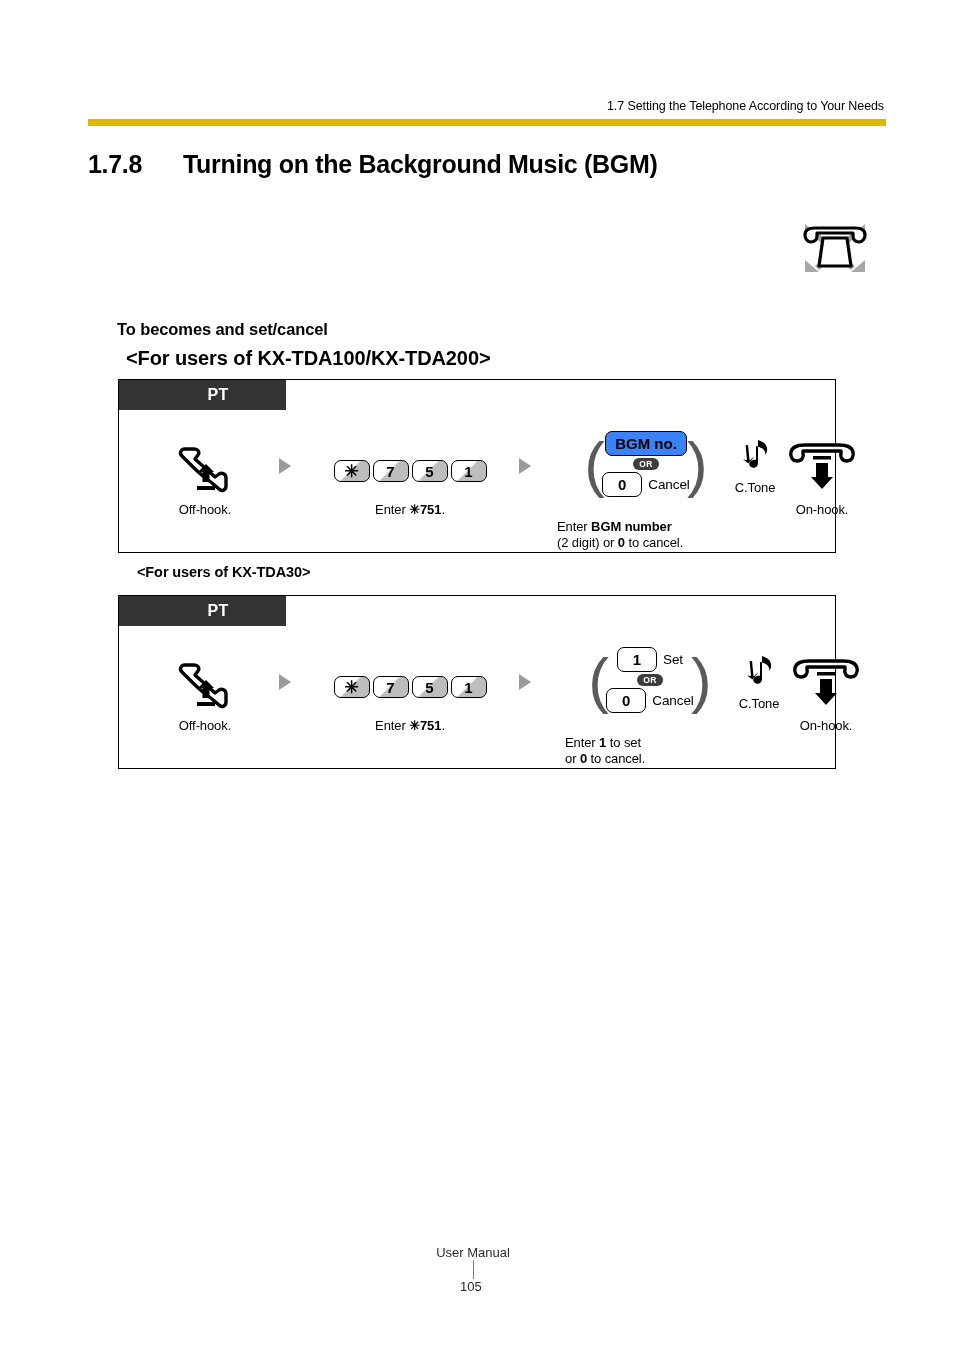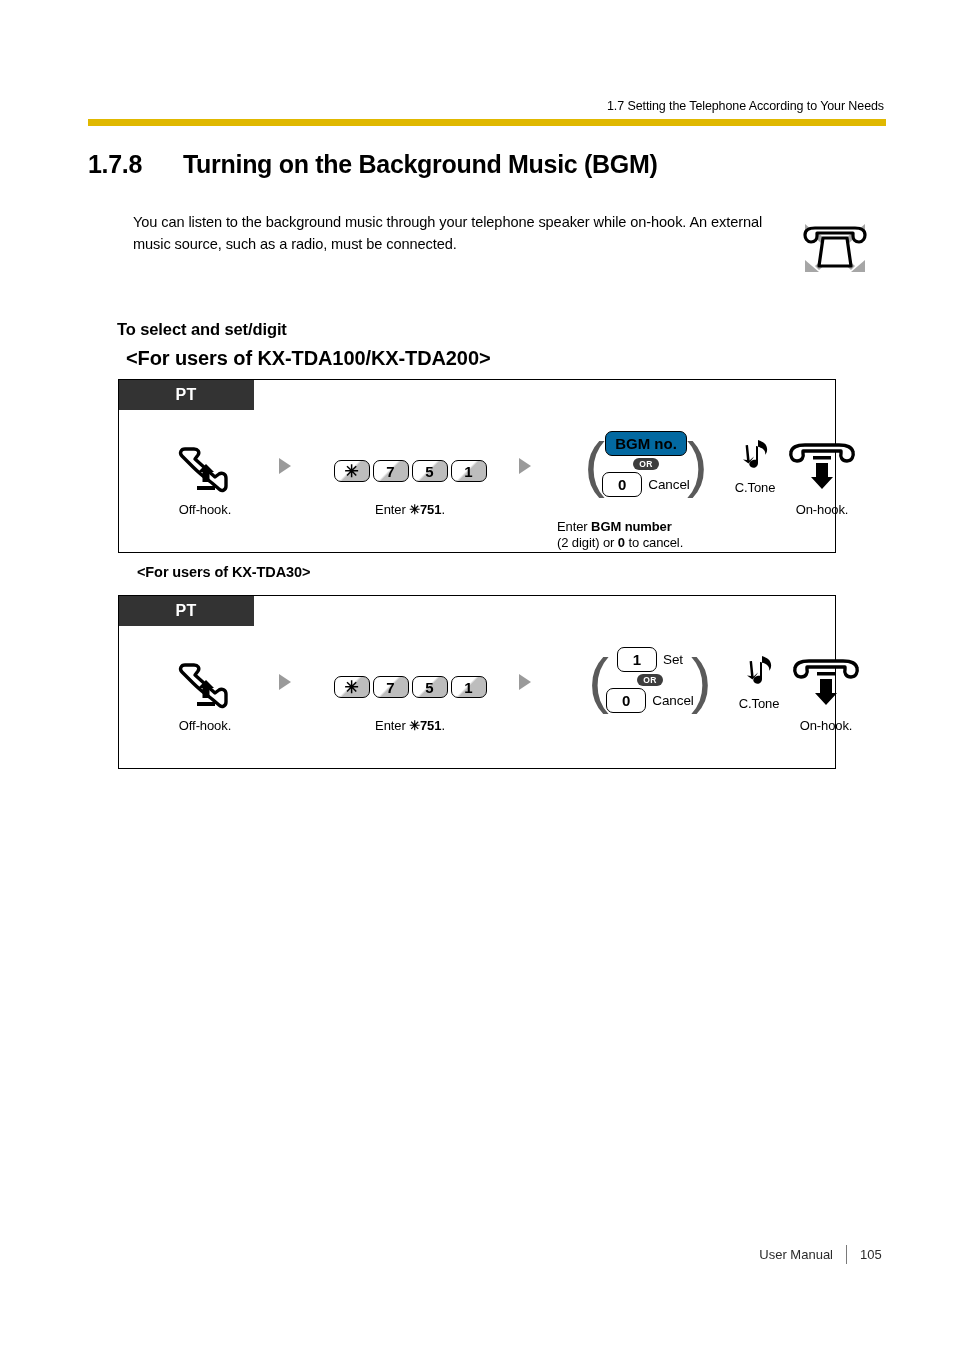--- a/index.html
+++ b/index.html
@@ -104,20 +104,21 @@
     width: 135px;
     height: 30px;
     background: #333333;
     color: #ffffff;
     font-size: 16px;
     font-weight: bold;
     display: flex;
     align-items: center;
     justify-content: center;
     letter-spacing: 0.4px;
+    padding-left: 32px;
   }
 
   .steps {
     position: absolute;
     left: 0; right: 0;
     top: 32px;
     height: 140px;
   }
   .step {
     position: absolute;
@@ -167,21 +168,21 @@
   }
   .key.plain {
     background: #ffffff;
     width: 40px;
     height: 25px;
   }
   .key.wide {
     width: auto;
     padding: 0 9px;
     height: 25px;
-    background: #0369a1;
+    background: #3b82f6;
     font-size: 15px;
     white-space: nowrap;
   }
   .star-glyph { font-size: 17px; line-height: 1; }
 
   
   .orgroup {
     position: relative;
     display: inline-block;
     padding: 0 17px;
@@ -222,28 +223,29 @@
     letter-spacing: 0.5px;
     line-height: 1;
   }
 
   
   .ctone-art { width: 34px; height: 40px; }
 
   
   .footer {
     position: absolute;
-    left: 88px;
+    left: 74px;
     top: 1245px;
     width: 798px;
     display: flex;
     justify-content: flex-end;
     align-items: center;
     font-size: 13px;
     color: #2b2b2b;
+    flex-direction: column;
   }
   .footer .fdiv {
     width: 1px;
     height: 19px;
     background: #7a7a7a;
     margin: 0 13px;
   }
   .footer .pnum { font-weight: normal; min-width: 26px; text-align: left; }
 </style>
 </head>
@@ -253,21 +255,20 @@
   <div class="header-text">1.7 Setting the Telephone According to Your Needs</div>
   <div class="gold-rule"></div>
 </div>
 
 <div class="sec-title">
   <span class="sec-num">1.7.8</span>
   <span class="sec-name">Turning on the Background Music (BGM)</span>
 </div>
 
 <div class="intro">
-  <p>You can listen to the background music through your telephone speaker while on-hook. An external music source, such as a radio, must be connected.</p>
 </div>
 
 <div class="phone-type-icon">
   <svg width="92" height="64" viewBox="0 0 92 64">
 
     <g fill="#a6a6a6">
       <polygon points="16,8 30,20 16,20"></polygon>
       <polygon points="76,8 76,20 62,20"></polygon>
       <polygon points="16,56 16,44 30,56"></polygon>
       <polygon points="76,56 62,56 76,44"></polygon>
@@ -280,21 +281,21 @@
     </g>
 
     <g fill="#ffffff" stroke="#000000" stroke-width="3.2" stroke-linejoin="round">
       <path d="M22,26 C18,26 16,22 16,19 C16,14 20,12 26,12 L66,12 C72,12 76,14 76,19 C76,22 74,26 70,26 C66,26 64,23 64,20 L64,17 L28,17 L28,20 C28,23 26,26 22,26 Z"></path>
     </g>
 
     <polygon points="34,25 57,25 60,48 33,48" fill="#b3b3b3" opacity="0"></polygon>
   </svg>
 </div>
 
-<div class="h-bold h-to-select">To select and set/digit</div>
+<div class="h-bold h-to-select">To becomes and set/cancel</div>
 <div class="h-bold h-users-1">&lt;For users of KX-TDA100/KX-TDA200&gt;</div>
 <div class="h-bold h-users-2">&lt;For users of KX-TDA30&gt;</div>
 
 <div class="flowbox" id="flowbox-1">
   <div class="pt-tab">PT</div>
 
   <div class="steps">
 
     <div class="step" style="left:26px; top:28px; width:120px;">
       <div class="step-art">
@@ -431,20 +432,24 @@
               <span class="lbl">Set</span>
             </div>
             <div class="or-badge">OR</div>
             <div class="or-line">
               <div class="key plain">0</div>
               <span class="lbl">Cancel</span>
             </div>
           </div>
         </div>
       </div>
+      <div class="step-cap left" style="padding-left:10px;">
+        <div><span>Enter </span><span class="bold">1</span><span> to set</span></div>
+        <div><span>or </span><span class="bold">0</span><span> to cancel.</span></div>
+      </div>
     </div>
 
     <div class="step" style="left:590px; top:22px; width:100px;">
       <div class="step-art" style="height:46px;">
         <svg class="ctone-art" viewBox="0 0 34 40">
           <g fill="#000">
             <path d="M20,3 L20,26 C20,30 16,32 13,30 C10,28 11,24 15,23 C16.5,22.6 18,22.8 18,22.8 L18,9 C18,9 24,10.5 26,13 C28,15.5 27,18 27,18 C30,15 30,9 26,6 C23.5,4 20,3 20,3 Z"></path>
             <path d="M10,8 L11.6,23.5 L16,19.5 L14.6,21.8 L10.5,26.5 L5,22.5 L9,23 L7.6,8.3 Z"></path>
           </g>
         </svg>

